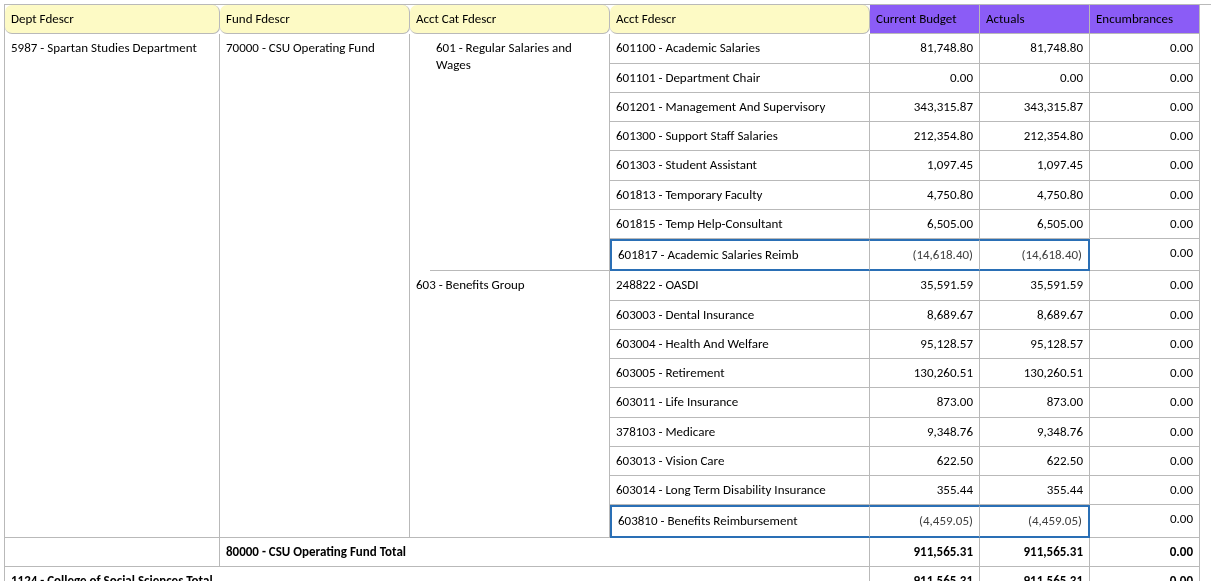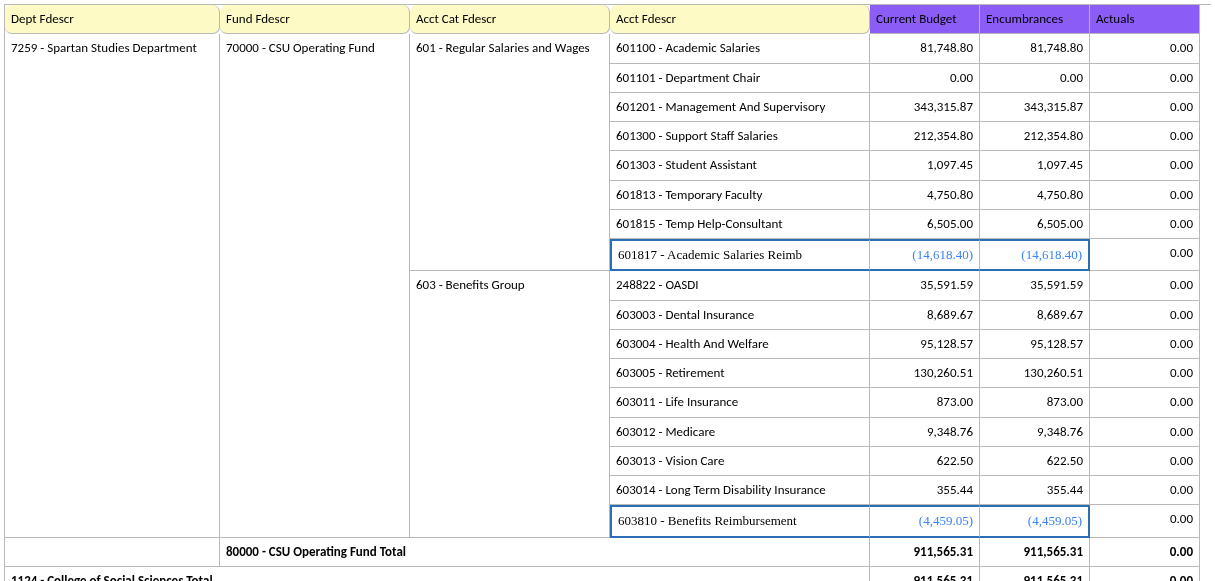--- a/index.html
+++ b/index.html
@@ -37,54 +37,54 @@
   }
   .hdr-gray {
     background: #8b5cf6;
     font-weight: 400;
   }
   .num {
     text-align: right;
     font-variant-numeric: tabular-nums;
   }
   .neg {
-    color: #3b82f6;
+    color: #404040;
   }
   .bold {
     font-weight: 700;
   }
   .top-align {
     align-self: stretch;
   }
   
-  .hl-top    { border-top:    2px solid #2a6fb5; font-family: Liberation Serif, serif; }
+  .hl-top    { border-top:    2px solid #2a6fb5; }
   .hl-bottom { border-bottom: 2px solid #2a6fb5; }
   .hl-left   { border-left:   2px solid #2a6fb5; }
   .hl-right  { border-right:  2px solid #2a6fb5; }
   
   .total {
     font-weight: 700;
     background: #fff;
   }
 </style>
 </head>
 <body>
 
 <div class="report">
   <div class="grid" id="grid">
       <div class="cell hdr">Dept Fdescr</div>
       <div class="cell hdr">Fund Fdescr</div>
       <div class="cell hdr">Acct Cat Fdescr</div>
       <div class="cell hdr">Acct Fdescr</div>
       <div class="cell hdr-gray">Current Budget</div>
+      <div class="cell hdr-gray">Actuals</div>
       <div class="cell hdr-gray">Encumbrances</div>
-      <div class="cell hdr-gray">Actuals</div>
-      <div class="cell top-align" style="grid-row: span 17;">7259 - Spartan Studies Department</div>
+      <div class="cell top-align" style="grid-row: span 17;">5987 - Spartan Studies Department</div>
       <div class="cell top-align" style="grid-row: span 17;">70000 - CSU Operating Fund</div>
-      <div class="cell top-align" style="grid-row: span 8;">601 - Regular Salaries and Wages</div>
+      <div class="cell top-align" style="grid-row: span 8; margin-left: 20px;">601 - Regular Salaries and Wages</div>
       <div class="cell ">601100 - Academic Salaries</div>
       <div class="cell num">81,748.80</div>
       <div class="cell num">81,748.80</div>
       <div class="cell num">0.00</div>
       <div class="cell ">601101 - Department Chair</div>
       <div class="cell num">0.00</div>
       <div class="cell num">0.00</div>
       <div class="cell num">0.00</div>
       <div class="cell ">601201 - Management And Supervisory</div>
       <div class="cell num">343,315.87</div>
@@ -124,21 +124,21 @@
       <div class="cell num">95,128.57</div>
       <div class="cell num">0.00</div>
       <div class="cell ">603005 - Retirement</div>
       <div class="cell num">130,260.51</div>
       <div class="cell num">130,260.51</div>
       <div class="cell num">0.00</div>
       <div class="cell ">603011 - Life Insurance</div>
       <div class="cell num">873.00</div>
       <div class="cell num">873.00</div>
       <div class="cell num">0.00</div>
-      <div class="cell ">603012 - Medicare</div>
+      <div class="cell ">378103 - Medicare</div>
       <div class="cell num">9,348.76</div>
       <div class="cell num">9,348.76</div>
       <div class="cell num">0.00</div>
       <div class="cell ">603013 - Vision Care</div>
       <div class="cell num">622.50</div>
       <div class="cell num">622.50</div>
       <div class="cell num">0.00</div>
       <div class="cell ">603014 - Long Term Disability Insurance</div>
       <div class="cell num">355.44</div>
       <div class="cell num">355.44</div>

